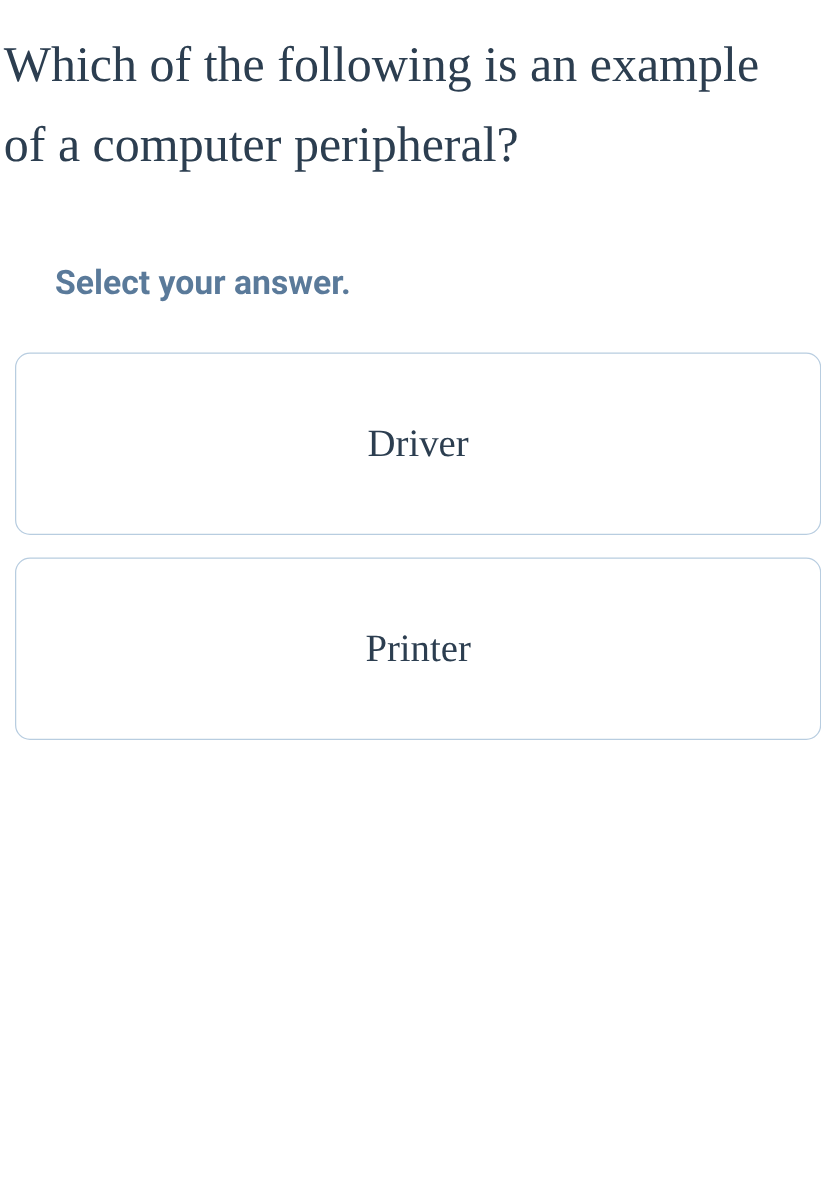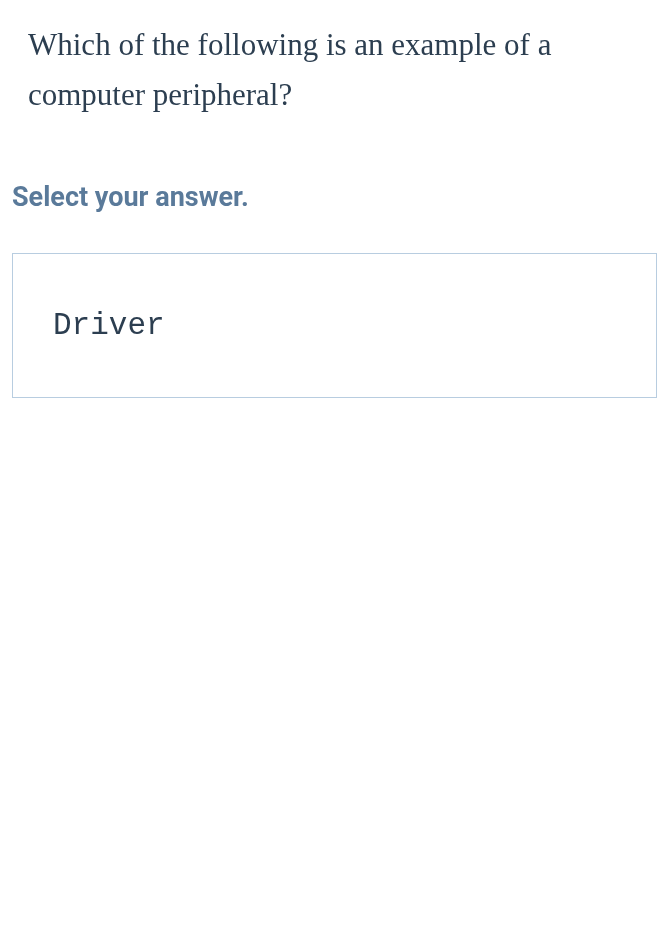--- a/index.html
+++ b/index.html
@@ -7,54 +7,59 @@
       padding: 0;
       box-sizing: border-box;
     }
     body {
       font-family: Georgia, 'Times New Roman', serif;
       background: #ffffff;
       width: 657px;
       padding: 0;
     }
     .question-text {
-      font-size: 31px;
+      font-size: 40px;
       color: #2c3e50;
       line-height: 1.6;
-      padding: 20px 12px 0 28px;
+      padding: 20px 12px 0 3px;
       font-weight: 400;
     }
     .prompt-text {
       font-family: -apple-system, 'Segoe UI', Roboto, Helvetica, Arial, sans-serif;
       font-size: 27px;
       color: #5a7a9a;
       font-weight: 700;
       padding: 62px 12px 40px 12px;
+      margin-left: 32px;
     }
     .options-container {
       display: flex;
       flex-direction: column;
       gap: 18px;
       padding-left: 12px;
     }
     .option {
       border: 1px solid #b8cde0;
-      border-radius: 0;
+      border-radius: 12px;
       padding: 54px 40px;
       font-size: 31px;
       color: #2c3e50;
       background: #ffffff;
       cursor: pointer;
-      font-family: Liberation Mono, monospace;
+      font-family: Liberation Serif, serif;
+      text-align: center;
     }
   </style>
 </head>
 <body>
 
 <div class="question-text">Which of the following is an example of a computer peripheral?</div>
 
 <div class="prompt-text">Select your answer.</div>
 
 <div class="options-container">
   <div class="option">
     <span>Driver</span>
   </div>
+  <div class="option">
+    <span>Printer</span>
+  </div>
 </div>
 
 </body></html>

